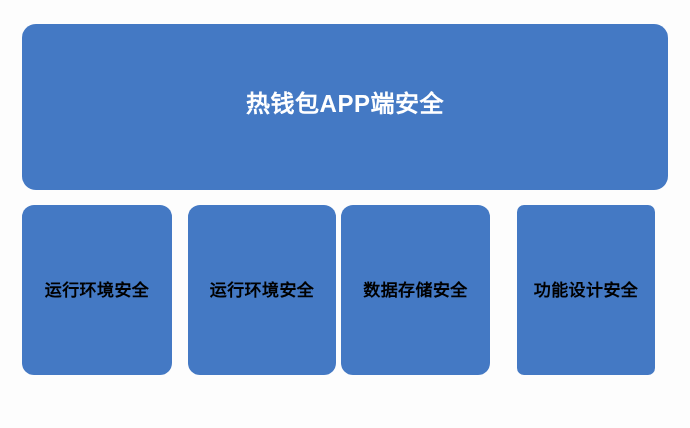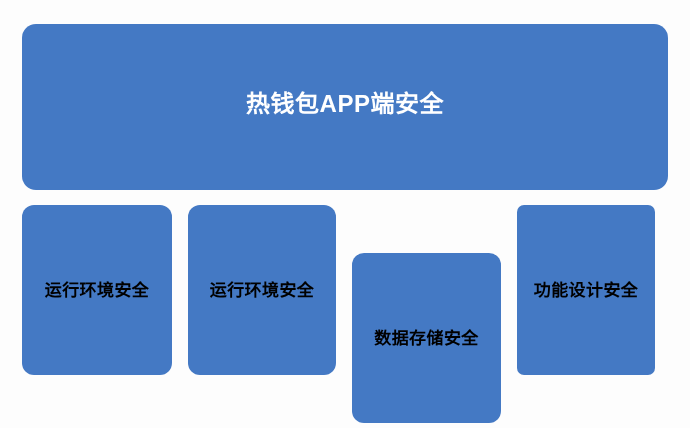--- a/index.html
+++ b/index.html
@@ -64,21 +64,21 @@
     height: 170px;
     background: #4479c4;
     border-radius: 12px;
     display: flex;
     align-items: center;
     justify-content: center;
     box-sizing: border-box;
   }
   .child-node.n0 { left: 22px;  width: 150px; }
   .child-node.n1 { left: 188px; width: 148px; }
-  .child-node.n2 { left: 352px; width: 149px; margin-top: 48px; }
+  .child-node.n2 { left: 341px; width: 149px; }
   .child-node.n3 { left: 517px; width: 138px; border-radius: 7px; }
 
   .child-node-label {
     color: #000000;
     font-size: 17px;
     font-weight: bold;
     letter-spacing: 0.4px;
     line-height: 1.2;
     text-align: center;
     white-space: nowrap;

